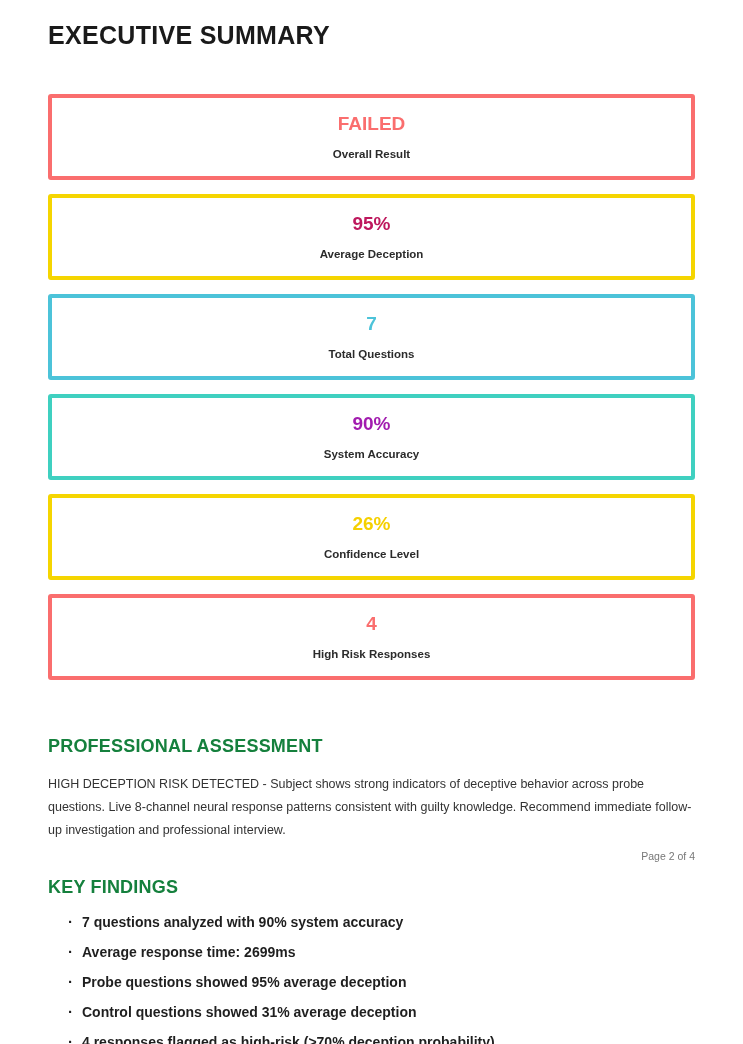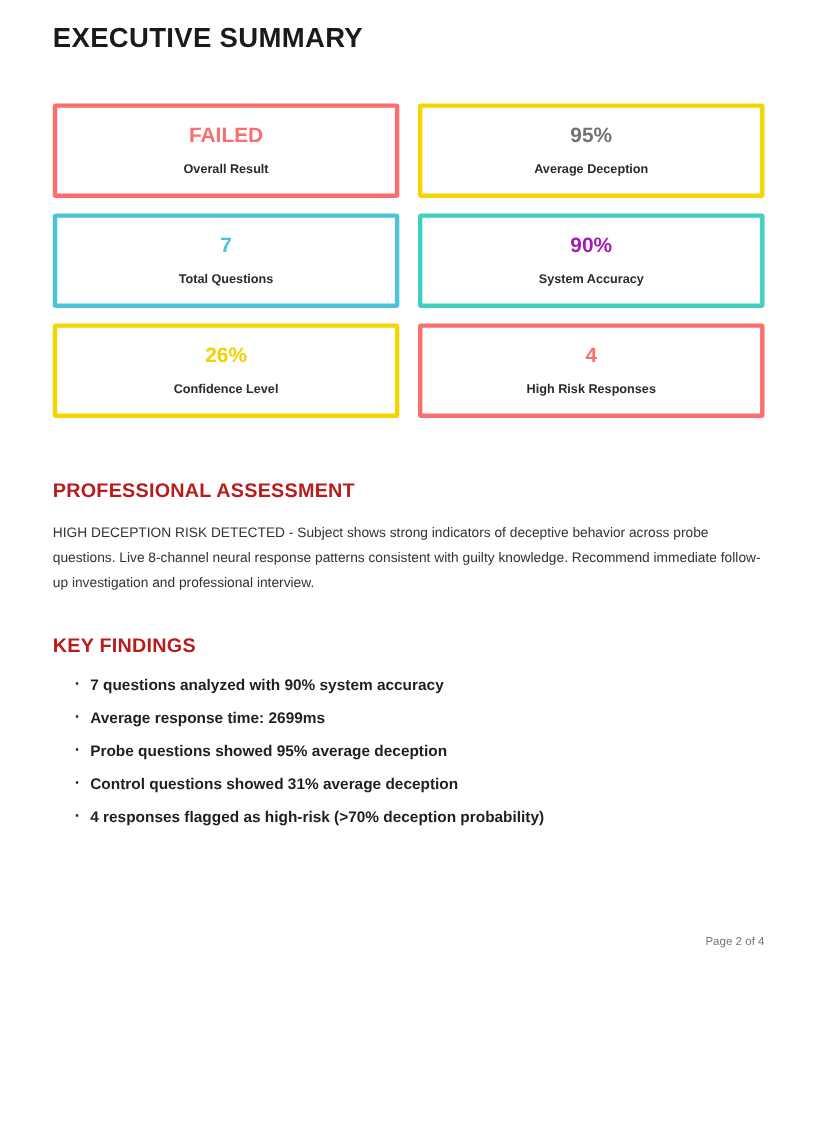--- a/index.html
+++ b/index.html
@@ -25,21 +25,21 @@
   .page-title {
     font-size: 25px;
     font-weight: bold;
     letter-spacing: 0.3px;
     color: #1a1a1a;
     margin: 0;
     padding-top: 21px;
   }
   .cards-grid {
     display: grid;
-    grid-template-columns: repeat(2, 1fr);
+    grid-template-columns: repeat(1, 1fr);
     column-gap: 17px;
     row-gap: 14px;
     margin-top: 44px;
   }
   .stat-card {
     border: 4px solid #cccccc;
     border-radius: 3px;
     height: 86px;
     box-sizing: border-box;
     display: flex;
@@ -56,21 +56,21 @@
   }
   .stat-label {
     font-size: 11.5px;
     font-weight: bold;
     color: #2b2b2b;
     text-align: center;
   }
   .section-heading {
     font-size: 18px;
     font-weight: bold;
-    color: #b91c1c;
+    color: #15803d;
     margin: 0;
     letter-spacing: 0.2px;
   }
   #assessment-section {
     margin-top: 56px;
   }
   .assessment-body {
     font-size: 12.5px;
     line-height: 1.82;
     color: #333333;
@@ -118,21 +118,21 @@
   <h1 class="page-title">EXECUTIVE SUMMARY</h1>
 
   <div class="cards-grid">
 
     <div class="stat-card" id="card-0" style="border-color: rgb(250, 110, 110);">
       <div class="stat-value" id="val-0" style="color: rgb(250, 110, 110);">FAILED</div>
       <div class="stat-label">Overall Result</div>
     </div>
 
     <div class="stat-card" id="card-1" style="border-color: rgb(245, 213, 0);">
-      <div class="stat-value" id="val-1" style="color: #737373;">95%</div>
+      <div class="stat-value" id="val-1" style="color: #be185d;">95%</div>
       <div class="stat-label">Average Deception</div>
     </div>
 
     <div class="stat-card" id="card-2" style="border-color: rgb(76, 195, 217);">
       <div class="stat-value" id="val-2" style="color: rgb(76, 195, 217);">7</div>
       <div class="stat-label">Total Questions</div>
     </div>
 
     <div class="stat-card" id="card-3" style="border-color: rgb(63, 208, 192);">
       <div class="stat-value" id="val-3" style="color: #a21caf;">90%</div>

